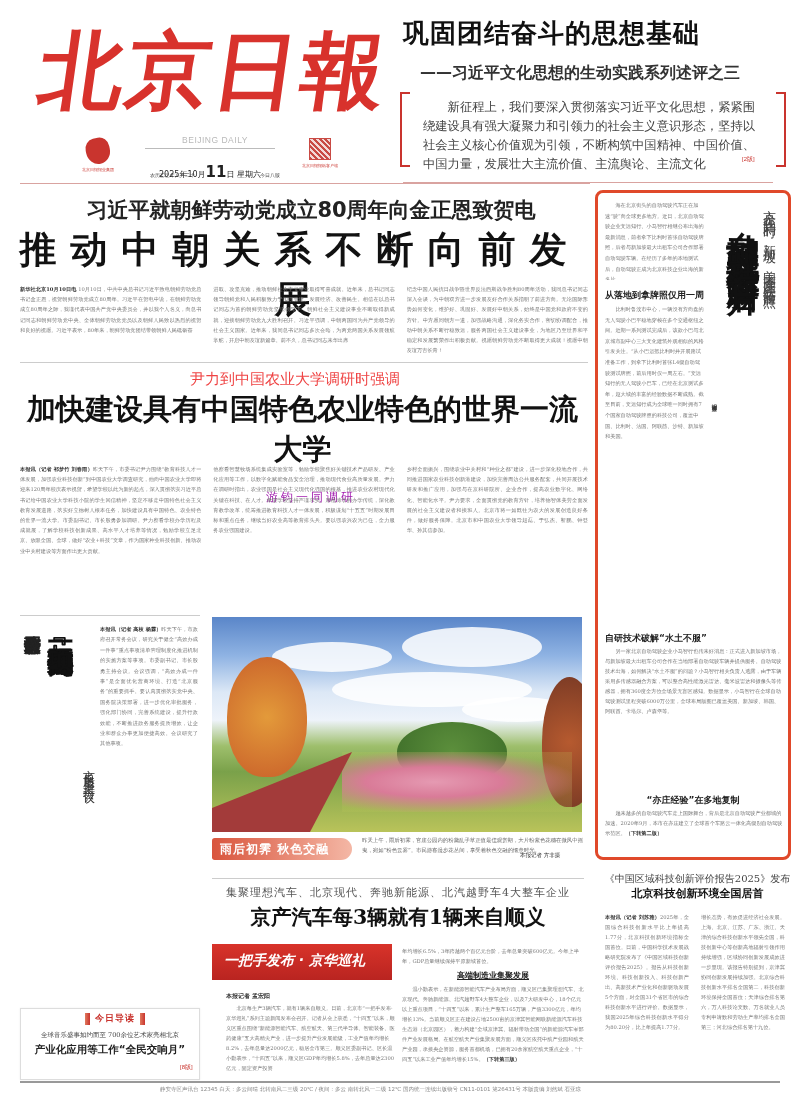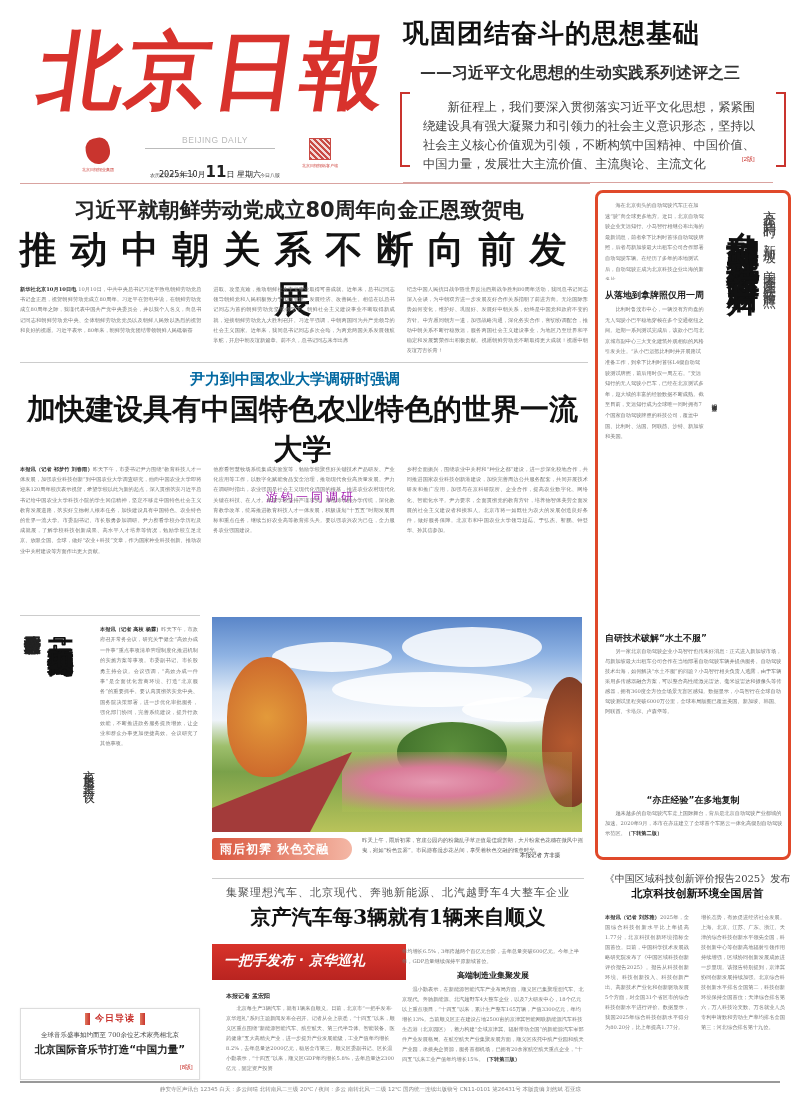--- a/index.html
+++ b/index.html
@@ -29,30 +29,30 @@
   .tr-sub { left: 420px; top: 63px; font-size: 16px; font-weight: bold; color: #333; }
   .tr-summary { left: 405px; top: 92px; width: 380px; height: 80px; padding: 6px 18px 4px 18px; }
   .tr-summary .txt { font-family: "DejaVu Sans", sans-serif; font-size: 12.3px; line-height: 19px; color: #444; text-indent: 2em; }
   .bracket-l { left: 400px; top: 92px; width: 10px; height: 75px; border: 2px solid #c9342e; border-right: none; }
   .bracket-r { left: 776px; top: 92px; width: 10px; height: 75px; border: 2px solid #c9342e; border-left: none; }
   .page-ref { font-size: 6px; color: #c9342e; font-family: "Liberation Sans", sans-serif; }
   .tr-pageref { left: 742px; top: 155px; }
   .tr-rule { left: 403px; top: 182px; width: 370px; height: 1px; background: #d9a3a0; }
 
   
-  .lead-kicker { left: 4px; top: 196px; width: 590px; text-align: center; font-family: "DejaVu Sans", sans-serif; font-size: 21px; font-weight: bold; color: #222; }
+  .lead-kicker { left: 16px; top: 196px; width: 590px; text-align: center; font-family: "DejaVu Sans", sans-serif; font-size: 21px; font-weight: bold; color: #222; }
   .lead-headline { left: 10px; top: 225px; width: 580px; text-align: center; font-family: "DejaVu Sans", sans-serif; font-size: 37px; font-weight: bold; color: #111; letter-spacing: 14px; }
   .body-cols { display: flex; gap: 12px; }
   .body-col { flex: 1; font-size: 5.2px; line-height: 10.2px; color: #777; text-align: justify; overflow: hidden; }
   .body-col b { color: #333; }
   .lead-body { left: 20px; top: 284px; width: 568px; height: 70px; }
   .rule-gray { height: 1px; background: #ccc; }
 
   
-  .s2-kicker { left: 0; top: 370px; width: 590px; text-align: center; font-family: "DejaVu Sans", sans-serif; font-size: 15px; font-weight: bold; color: #0369a1; }
+  .s2-kicker { left: 0; top: 370px; width: 590px; text-align: center; font-family: "DejaVu Sans", sans-serif; font-size: 15px; font-weight: normal; color: #ef4444; }
   .s2-headline { left: 15px; top: 390px; width: 575px; text-align: center; font-size: 29px; font-weight: bold; color: #111; letter-spacing: 0px; }
   .s2-sub { left: 16px; top: 441px; width: 590px; text-align: center; font-size: 12px; color: #a21caf; letter-spacing: 3px; margin-top: 48px; }
   .s2-body { left: 20px; top: 464px; width: 568px; height: 150px; }
 
   
   .muni-rule { left: 20px; top: 615px; width: 180px; }
   .muni-vt1 { left: 22px; top: 623px; writing-mode: vertical-rl; font-family: "DejaVu Sans", sans-serif; font-size: 17px; font-weight: bold; color: #222; }
   .muni-vt2 { left: 46px; top: 628px; writing-mode: vertical-rl; font-size: 26px; font-weight: bold; color: #111; line-height: 30px; }
   .muni-vt3 { left: 80px; top: 760px; writing-mode: vertical-rl; font-size: 12px; color: #333; letter-spacing: 3px; }
   .muni-body { left: 100px; top: 624px; width: 98px; height: 375px; font-size: 5.2px; line-height: 10.4px; color: #777; text-align: justify; overflow: hidden; }
@@ -84,23 +84,23 @@
   
   .sci-kicker { left: 600px; top: 872px; width: 195px; text-align: center; font-size: 10px; color: #444; }
   .sci-headline { left: 600px; top: 886px; width: 195px; text-align: center; font-size: 11px; font-weight: bold; color: #111; }
   .sci-body { left: 605px; top: 912px; width: 180px; height: 150px; }
   .sci-body .body-col { font-size: 5.2px; line-height: 10px; }
 
   
   .auto-rule { left: 212px; top: 878px; width: 372px; }
   .auto-kicker { left: 212px; top: 885px; width: 372px; text-align: center; font-size: 11px; color: #555; letter-spacing: 1px; }
   .auto-headline { left: 212px; top: 903px; width: 372px; text-align: center; font-size: 20.5px; font-weight: bold; color: #111; }
-  .auto-banner { left: 212px; top: 944px; width: 194px; height: 36px; background: linear-gradient(180deg,#d8332a,#b92420); color: #fff; font-family: "DejaVu Sans", sans-serif; font-size: 14px; font-weight: bold; font-style: italic; padding: 8px 12px; }
+  .auto-banner { left: 212px; top: 944px; width: 180px; height: 36px; background: linear-gradient(180deg,#d8332a,#b92420); color: #fff; font-family: "DejaVu Sans", sans-serif; font-size: 14px; font-weight: bold; font-style: italic; padding: 8px 12px; }
   .auto-right-top { left: 402px; top: 946px; width: 182px; font-size: 5.2px; line-height: 10px; color: #777; }
-  .auto-sub { left: 402px; top: 970px; width: 182px; text-align: center; font-family: "DejaVu Sans", sans-serif; font-size: 8px; font-weight: bold; color: #222; }
+  .auto-sub { left: 402px; top: 970px; width: 182px; text-align: center; font-family: "DejaVu Sans", sans-serif; font-size: 8px; font-weight: bold; color: #222; text-decoration: underline; }
   .auto-byline { left: 226px; top: 992px; font-size: 6px; font-weight: bold; color: #333; }
   .auto-body-left { left: 226px; top: 1003px; width: 170px; height: 72px; font-size: 5.2px; line-height: 10px; color: #777; overflow: hidden; text-indent: 2em; }
   .auto-body-right { left: 402px; top: 985px; width: 182px; height: 92px; font-size: 5.2px; line-height: 10px; color: #777; overflow: hidden; text-indent: 2em; }
   .auto-body-right b { color: #333; }
 
   
   .preview { left: 20px; top: 1008px; width: 180px; height: 72px; border: 1px solid #ddd; box-shadow: 0 0 2px #eee; }
   .preview-tag { left: 80px; top: 1012px; font-size: 9px; color: #c9342e; font-weight: bold; letter-spacing: 1px; }
   .preview-tag::before, .preview-tag::after { content: ""; display: inline-block; width: 5px; height: 12px; background: linear-gradient(90deg,#e07b5f,#c9342e); vertical-align: middle; margin: 0 5px; }
   .preview-kicker { left: 24px; top: 1031px; width: 172px; text-align: center; font-size: 6.5px; color: #444; }
@@ -218,17 +218,17 @@
 <div class="abs auto-sub">高端制造业集聚发展</div>
 <div class="abs auto-byline">本报记者 孟宏阳</div>
 <div class="abs auto-body-left">北京每生产3辆汽车，就有1辆来自顺义。日前，北京市“一把手发布·京华巡礼”系列主题新闻发布会召开。记者从会上获悉，“十四五”以来，顺义区重点围绕“新能源智能汽车、航空航天、第三代半导体、智能装备、医药健康”五大高精尖产业，进一步提升产业发展能级，工业产值年均增长8.2%，去年总量达2000亿元，稳居全市第三。顺义区委副书记、区长温小勤表示，“十四五”以来，顺义区GDP年均增长5.8%，去年总量达2300亿元，固定资产投资</div>
 <div class="abs auto-body-right" style="top:984px;">
   <span>温小勤表示，在新能源智能汽车产业布局方面，顺义区已集聚理想汽车、北京现代、奔驰新能源、北汽越野车4大整车企业，以及7大研发中心，18个亿元以上重点项目，“十四五”以来，累计生产整车165万辆，产值3300亿元，年均增长13%。当前顺义区正在建设占地2500亩的京津冀智能网联新能源汽车科技生态港（北京园区），着力构建“全域京津冀、辐射带动全国”的新能源汽车零部件产业发展格局。在航空航天产业集聚发展方面，顺义区依托中航产业园和航天产业园，承接央企资源，服务首都机场，已拥有20余家航空航天重点企业，“十四五”以来工业产值年均增长15%。</span><b>（下转第三版）</b>
 </div>
 
 <div class="abs preview"></div>
 <div class="abs preview-tag">今日导读</div>
 <div class="abs preview-kicker">全球音乐盛事如约而至 700余位艺术家亮相北京</div>
-<div class="abs preview-headline">北京国际音乐节打造“中国力量”</div>
+<div class="abs preview-headline">产业化应用等工作“全民交响月”</div>
 <div class="abs page-ref preview-ref">[8版]</div>
 
 <div class="abs footer-rule"></div>
 <div class="abs footer-text">静安寺区声讯台 12345   白天：多云间晴  北转南风二三级  20℃ / 夜间：多云  南转北风一二级  12℃   国内统一连续出版物号 CN11-0101   第26431号   本版责编  刘然斌  石亚琼</div>
 
 </body></html>

